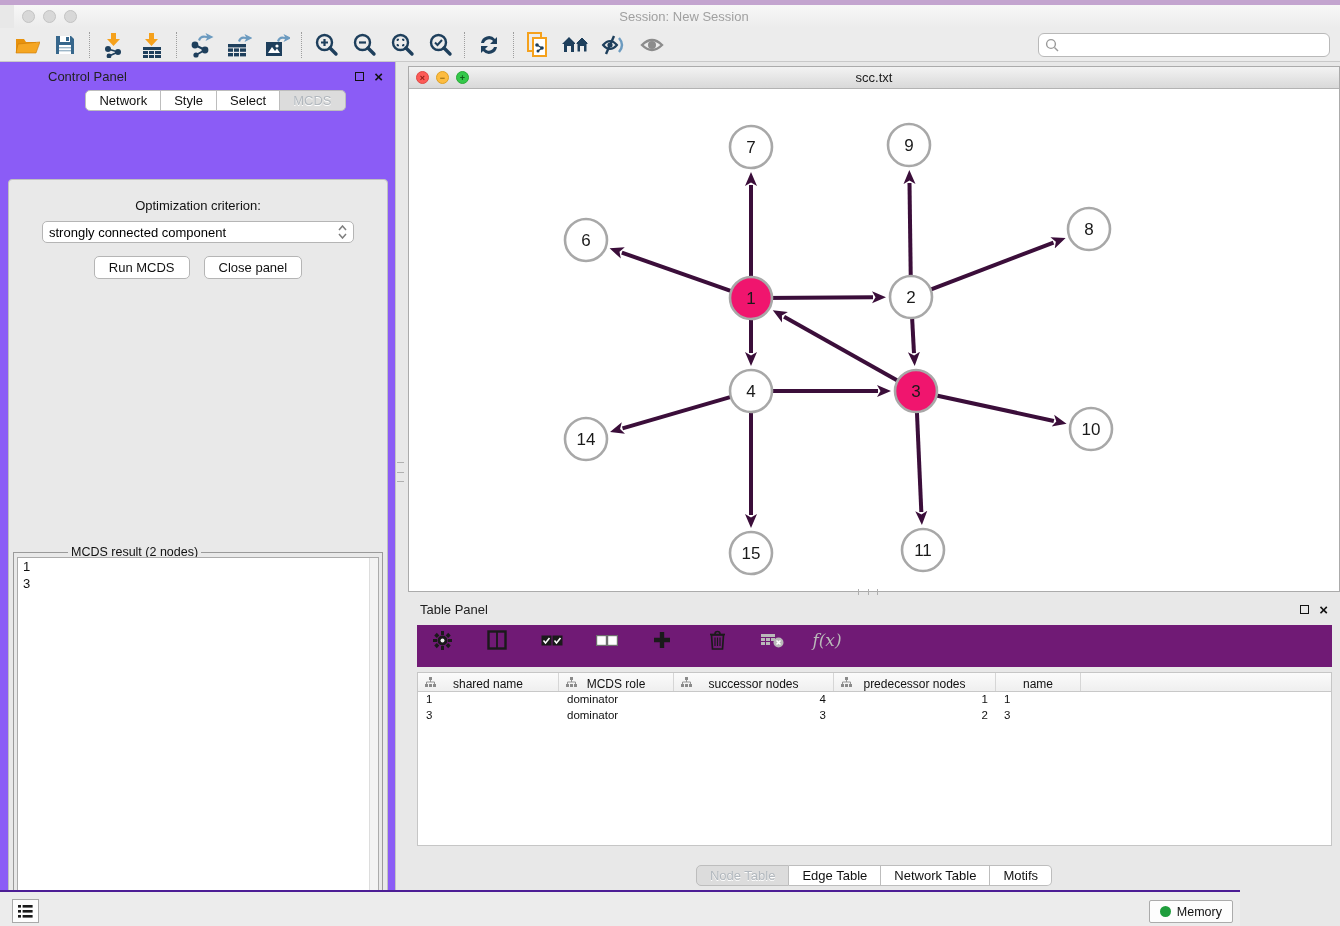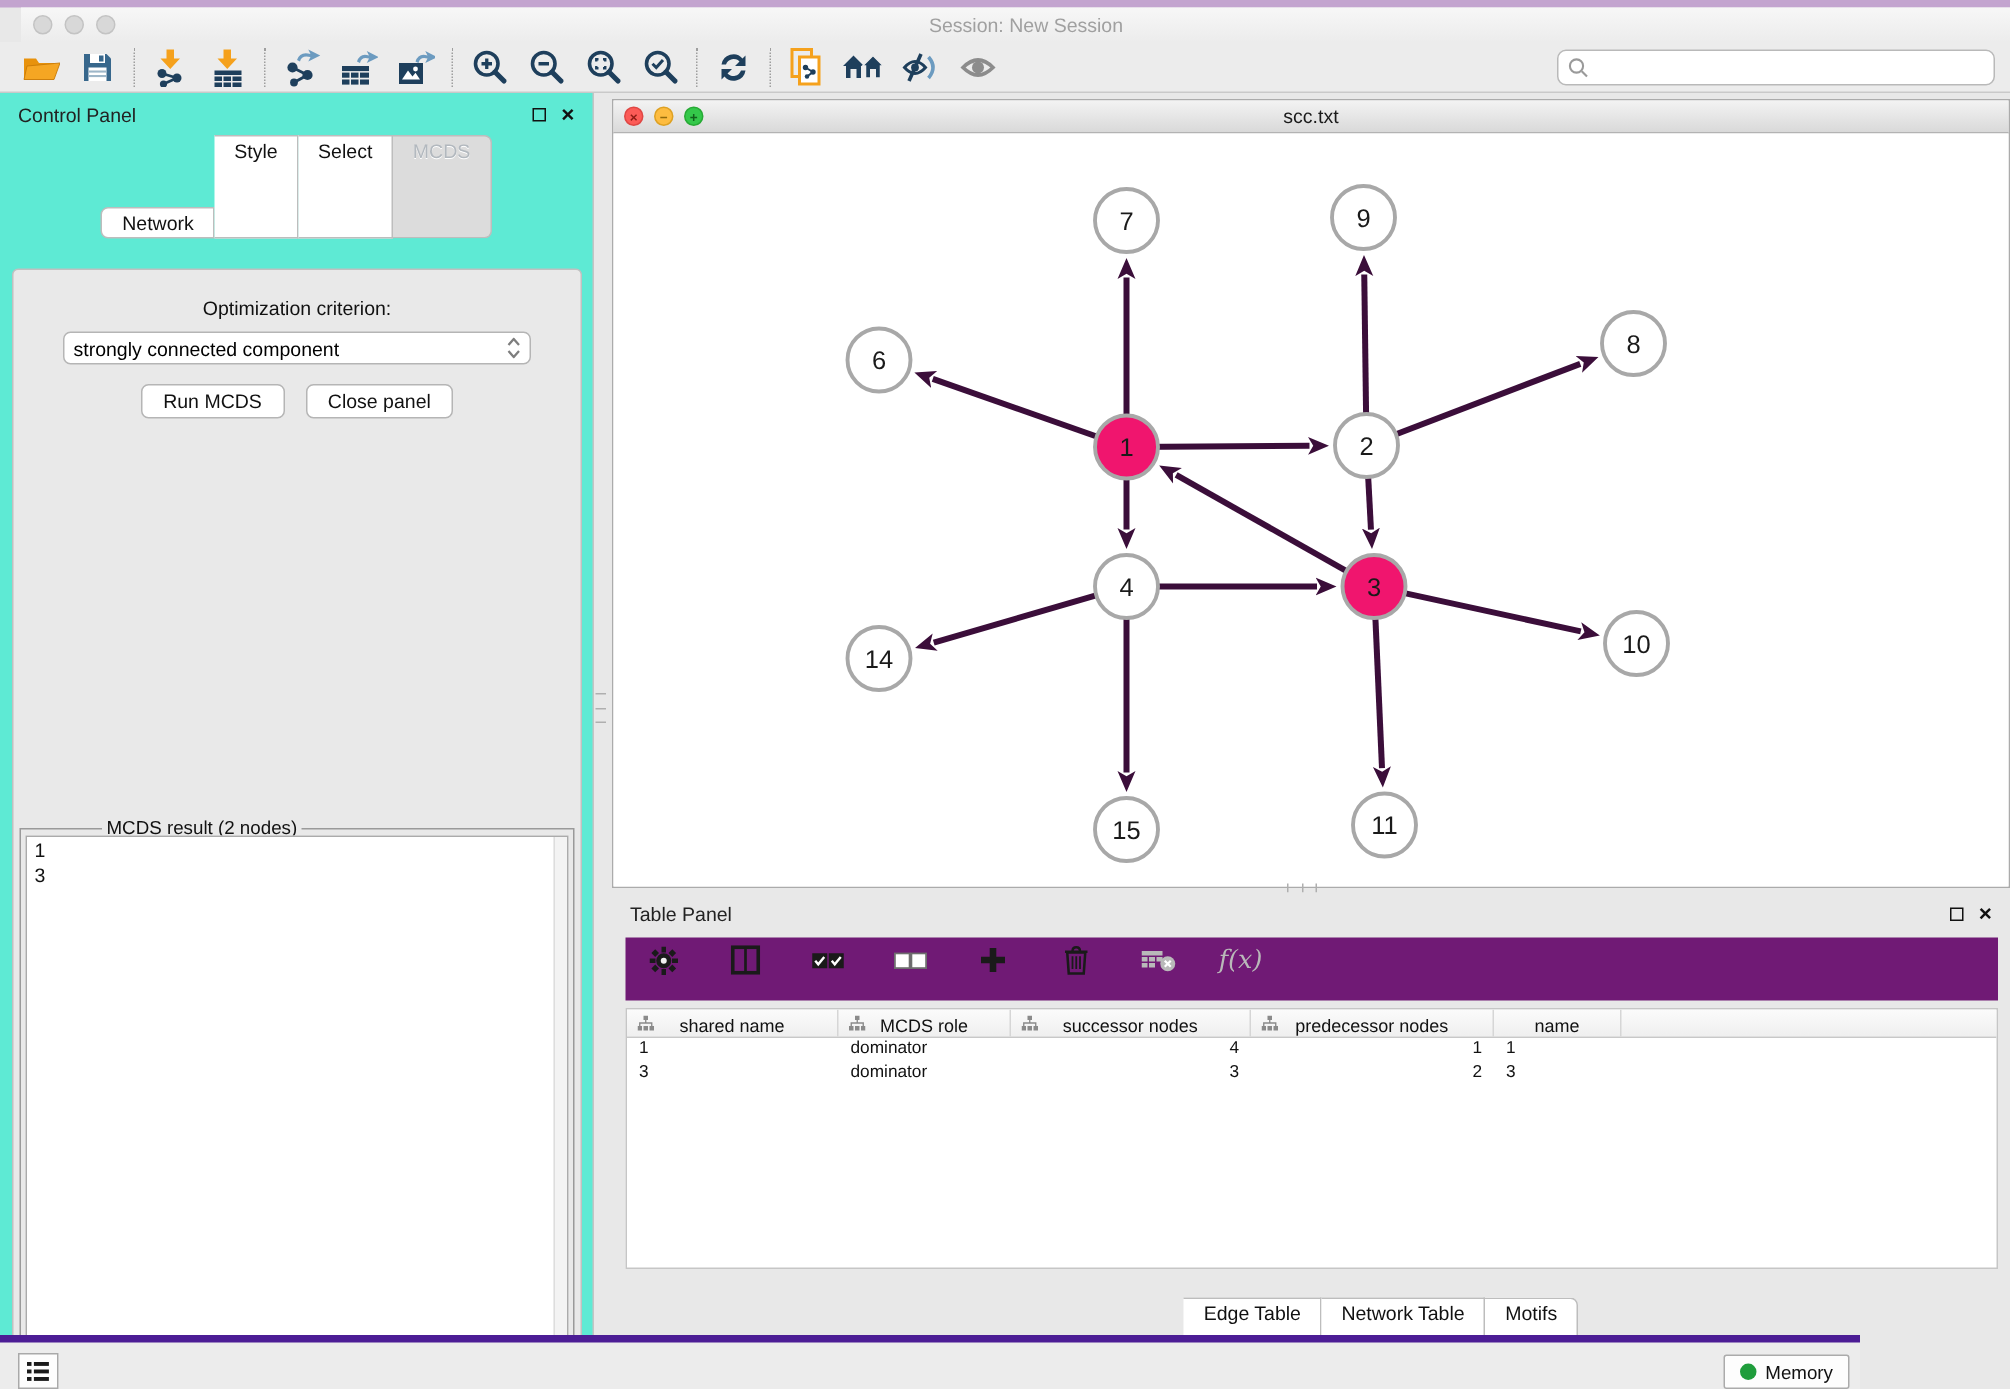--- a/index.html
+++ b/index.html
@@ -13,28 +13,28 @@
   #window-title { position:absolute; left:0; right:0; text-align:center; color:#A0A0A0; font-size:13px; }
   
   #toolbar { position:absolute; left:0; top:28px; width:1340px; height:34px; background:#ECECEC;
     border-bottom:1px solid #C9C9C9; display:flex; align-items:center; padding-left:8px; }
   .tb-btn { width:38px; height:30px; display:flex; align-items:center; justify-content:center; background:none; border:none; cursor:pointer; }
   .tb-sep { width:0; height:26px; border-left:1px dotted #9E9E9E; margin:0 5px; }
   #quick-search { position:absolute; right:10px; top:33px; width:292px; height:24px; background:#fff;
     border:1px solid #B9B9B9; border-radius:6px; display:flex; align-items:center; padding-left:6px; }
   #quick-search input { border:none; outline:none; flex:1; font-size:12px; margin-left:4px; background:transparent; }
   
-  #control-panel { position:absolute; left:0; top:62px; width:396px; height:828px; background:#5eead4; border-right:1px solid #C4C4C4; }
+  #control-panel { position:absolute; left:0; top:62px; width:396px; height:828px; background:#8b5cf6; border-right:1px solid #C4C4C4;padding-left:36px; }
   .panel-head { height:28px; display:flex; align-items:center; padding:0 12px; font-size:13px; color:#222; }
   .panel-head .spacer { flex:1; }
   .max-box { width:9px; height:9px; border:1.5px solid #111; margin-right:10px; cursor:pointer; }
   .close-x { font-size:15px; font-weight:bold; color:#111; line-height:1; cursor:pointer; }
   .tabs { display:flex; justify-content:center; }
   .tab { font-size:13px; padding:2px 13px; background:#fff; border:1px solid #BDBDBD; border-left:none; cursor:pointer; color:#111; }
-  .tab:first-child { border-left:1px solid #BDBDBD; border-radius:5px 0 0 5px;margin-top:48px; }
+  .tab:first-child { border-left:1px solid #BDBDBD; border-radius:5px 0 0 5px; }
   .tab:last-child { border-radius:0 5px 5px 0; }
   .tab.active { background:#DCDCDC; color:#B2B8BE; text-shadow:0 1px 0 #fff; }
   #cp-content { position:absolute; left:8px; top:117px; width:380px; height:761px;
     border:1px solid #C0C0C0; border-radius:4px; background:#E9E9E9; }
   #opt-label { text-align:center; margin-top:18px; font-size:13px; color:#111; }
   #criterion-select { margin:8px auto 0; width:312px; height:22px; background:#fff; border:1px solid #B5B5B5;
     border-radius:5px; display:flex; align-items:center; padding:0 6px; font-size:13px; cursor:pointer; }
   #criterion-select .val { flex:1; }
   .btn-row { display:flex; justify-content:center; gap:14px; margin-top:13px; }
   .mac-btn { background:#fff; border:1px solid #B5B5B5; border-radius:5px; font-size:13px; padding:3px 14px; cursor:pointer; color:#111; }
@@ -69,21 +69,21 @@
   #node-table { position:absolute; left:9px; top:77px; width:915px; height:174px; background:#fff; border:1px solid #C6C6C6; overflow:hidden; }
   #table-header { display:flex; height:19px; background:linear-gradient(#FBFBFB,#EFEFEF); border-bottom:1px solid #C8C8C8; }
   .th { position:relative; display:flex; align-items:flex-end; justify-content:center; font-size:12px; color:#111;
     border-right:1px solid #D6D6D6; height:100%; cursor:pointer; }
   .th .col-icon { position:absolute; left:7px; top:4px; }
   .tr { display:flex; height:16px; cursor:default; }
   .td { font-size:11.5px; color:#111; padding:1px 8px 0 8px; white-space:nowrap; overflow:hidden; }
   .td.right { text-align:right; }
   #tp-tabs { position:absolute; left:0; right:0; top:270px; display:flex; justify-content:center; }
   
-  #status-bar { position:absolute; left:0; top:890px; width:1240px; height:36px; background:#ECECEC; border-top:5px solid #4c1d95; }
+  #status-bar { position:absolute; left:0; top:890px; width:1240px; height:36px; background:#ECECEC; border-top:2px solid #4c1d95; }
   #task-btn { position:absolute; left:12px; top:7px; width:27px; height:24px; background:#FDFDFD; border:1px solid #A9A9A9; display:flex; align-items:center; justify-content:center; cursor:pointer; }
   #memory-btn { position:absolute; right:7px; top:8px; height:23px; background:#FDFDFD; border:1px solid #ABABAB; border-radius:2px;
     display:flex; align-items:center; gap:6px; padding:0 10px; font-size:12.5px; color:#111; cursor:pointer; }
   #memory-dot { width:11px; height:11px; border-radius:50%; background:#1F9D3C; }
 </style>
 </head>
 <body>
 
 <div id="desktop-strip"></div>
 <div id="titlebar">

